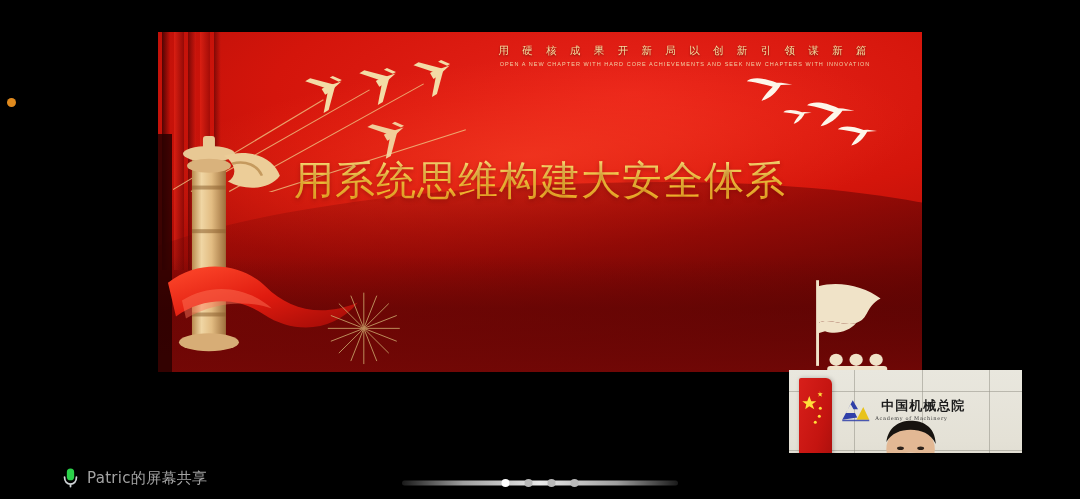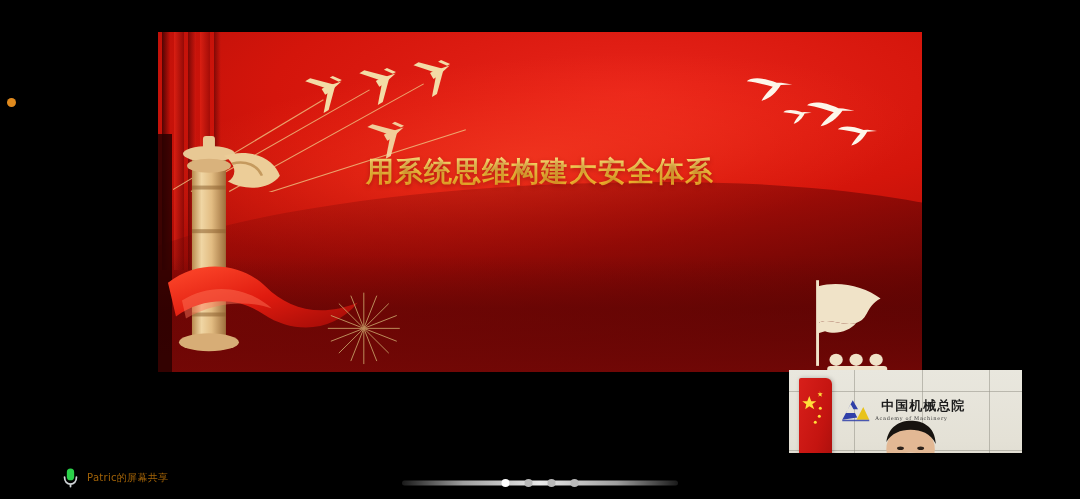--- a/index.html
+++ b/index.html
@@ -75,38 +75,38 @@
   
   #slide-header .inner { display:inline-block; transform:translateX(145px); }
 
   
   #slide-title {
     position:absolute; left:0; top:122px; width:100%; text-align:center;
     pointer-events:none;
   }
   #slide-title div {
     font-family:"DejaVu Sans", sans-serif;
-    font-weight:bold; font-size:28px; line-height:1.32;
+    font-weight:normal; font-size:40px; line-height:1.32;
     color:#ffd84a;
     background:linear-gradient(to bottom,#ffe98a 0%,#ffd23f 52%,#f8b023 100%);
     -webkit-background-clip:text; background-clip:text;
     -webkit-text-fill-color:transparent;
     text-shadow:0 2px 4px rgba(90,0,0,.35);
     letter-spacing:1px; white-space:nowrap;
   }
   #slide-title .line2 { margin-top:2px; }
 
   
   #bottom-bar { position:absolute; left:0; bottom:0; width:1080px; height:46px; background:#000; }
 
   #share-indicator {
     position:absolute; left:62px; bottom:10px; display:flex; align-items:center; gap:8px;
   }
   #share-indicator .label {
-    color:#a16207; font-size:10px; letter-spacing:.3px;
+    color:#a3a3a3; font-size:15px; letter-spacing:.3px;
     font-family:"DejaVu Sans", sans-serif;
   }
   .mic-icon { width:17px; height:22px; display:block; }
 
   
   #page-indicator {
     position:absolute; left:50%; transform:translateX(-50%); bottom:12px;
     width:276px; height:9px; display:flex; align-items:center; justify-content:center;
   }
   #page-indicator .rail {
@@ -304,20 +304,26 @@
         <rect x="28" y="10" width="2.6" height="84"></rect>
         <path d="M30,16 C48,10 72,16 86,28 C72,36 76,48 64,52 C52,56 40,46 30,52 Z"></path>
         <path d="M30,52 C40,46 52,56 64,52 C58,60 46,64 36,60 L30,62 Z"></path>
         <circle cx="46" cy="88" r="6"></circle>
         <circle cx="64" cy="88" r="6"></circle>
         <circle cx="82" cy="88" r="6"></circle>
         <rect x="38" y="94" width="54" height="10" rx="3"></rect>
       </g>
     </svg>
 
+    <div id="slide-header">
+      <div class="inner">
+        <div class="cn">用 硬 核 成 果 开 新 局    以 创 新 引 领 谋 新 篇</div>
+        <div class="en">OPEN A NEW CHAPTER WITH HARD CORE ACHIEVEMENTS AND SEEK NEW CHAPTERS WITH INNOVATION</div>
+      </div>
+    </div>
 
     <div id="slide-title">
       <div class="line1">用系统思维构建大安全体系</div>
     </div>
 
   </div>
 
   <div id="video-tile">
     <div class="wall"></div>
 

